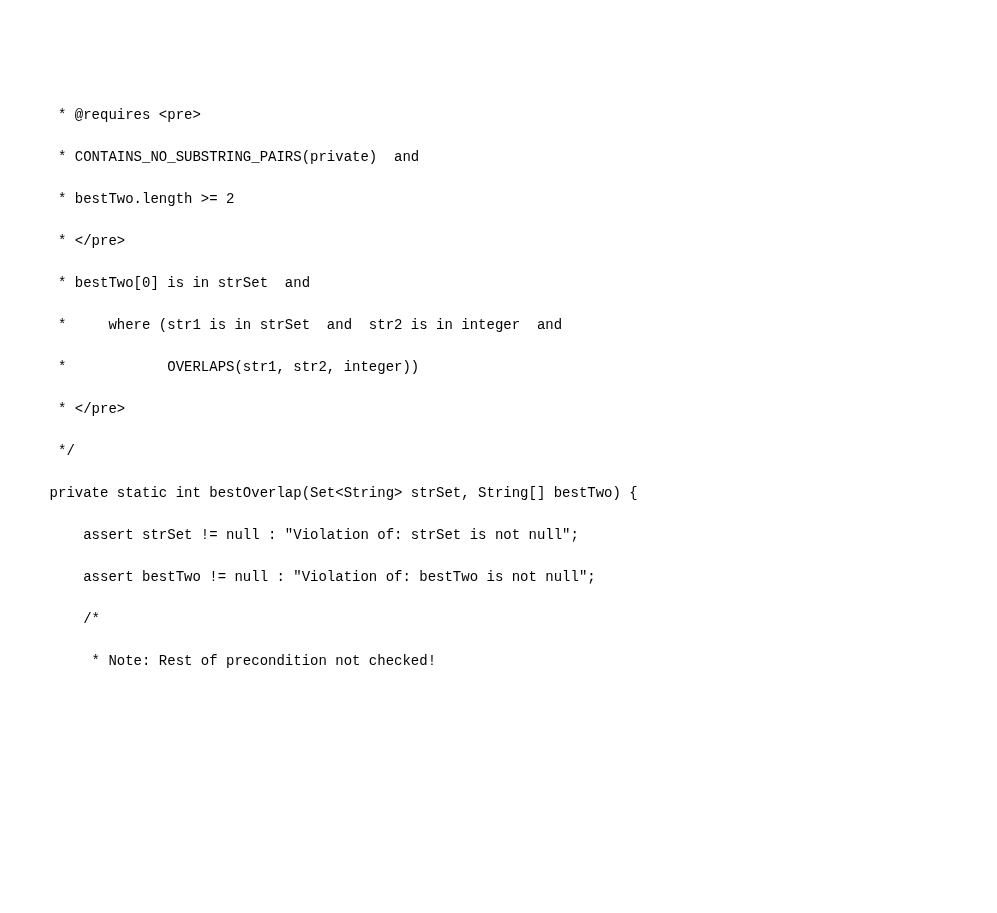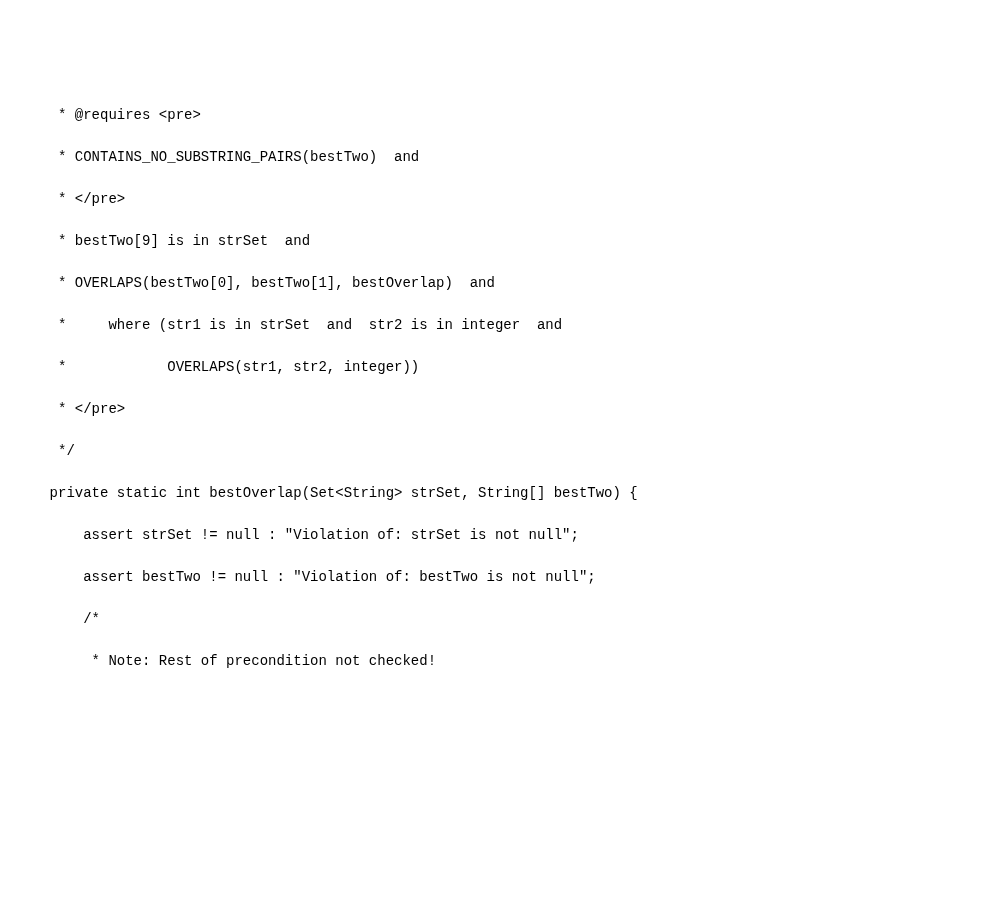--- a/index.html
+++ b/index.html
@@ -17,24 +17,24 @@
       padding: 0 16px;
     }
   </style>
 </head>
 <body>
 
 
 
 <div class="code-container">
 <div>     * @requires &lt;pre&gt;</div>
-<div>     * CONTAINS_NO_SUBSTRING_PAIRS(bestTwo)  and</div>
+<div>     * CONTAINS_NO_SUBSTRING_PAIRS(private)  and</div>
+<div>     * bestTwo.length &gt;= 2</div>
 <div>     * &lt;/pre&gt;</div>
-<div>     * bestTwo[9] is in strSet  and</div>
-<div>     * OVERLAPS(bestTwo[0], bestTwo[1], bestOverlap)  and</div>
+<div>     * bestTwo[0] is in strSet  and</div>
 <div>     *     where (str1 is in strSet  and  str2 is in integer  and</div>
 <div>     *            OVERLAPS(str1, str2, integer))</div>
 <div>     * &lt;/pre&gt;</div>
 <div>     */</div>
 <div>    private static int bestOverlap(Set&lt;String&gt; strSet, String[] bestTwo) {</div>
 <div>        assert strSet != null : "Violation of: strSet is not null";</div>
 <div>        assert bestTwo != null : "Violation of: bestTwo is not null";</div>
 <div>        /*</div>
 <div>         * Note: Rest of precondition not checked!</div>
 

